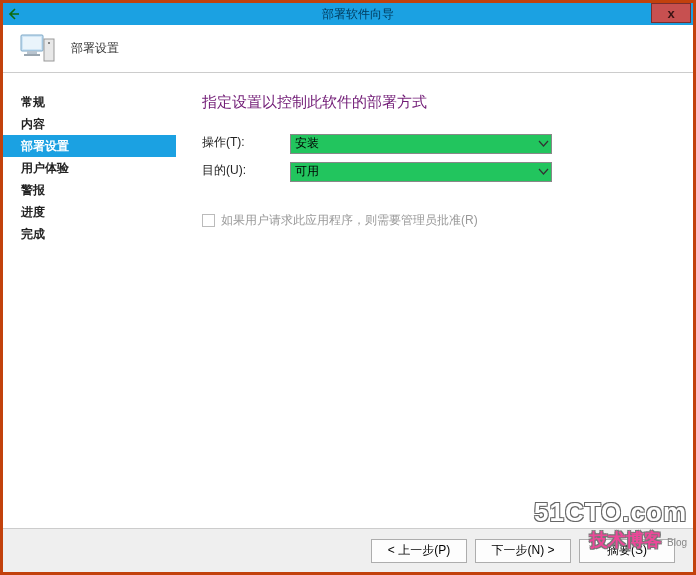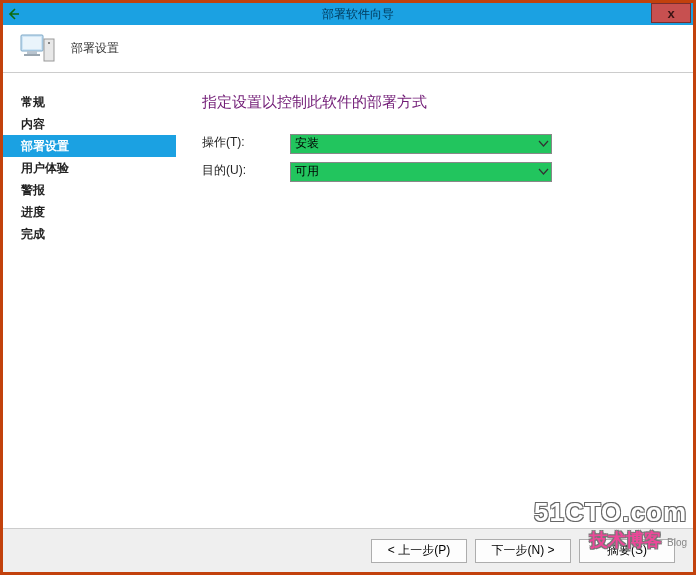--- a/index.html
+++ b/index.html
@@ -87,20 +87,24 @@
           <div class="form-row">
             <div class="form-label">目的(U):</div>
             <div class="select-wrap">
               <div class="form-select">可用</div>
               <span class="select-arrow"><svg width="11" height="11" viewBox="0 0 11 11">
                   <path d="M1 3 L5.5 8 L10 3" stroke="#333" stroke-width="1.2" fill="none"></path>
                 </svg></span>
             </div>
           </div>
         </div>
+      <div class="checkbox-row">
+        <div class="checkbox"></div>
+        <span>如果用户请求此应用程序，则需要管理员批准(R)</span>
+      </div>
     </div>
   </div>
 
   <div class="button-bar">
     <button class="btn">&lt; 上一步(P)</button>
     <button class="btn">下一步(N) &gt;</button>
     <button class="btn">摘要(S)</button>
   </div>
 
   <div class="watermark">

